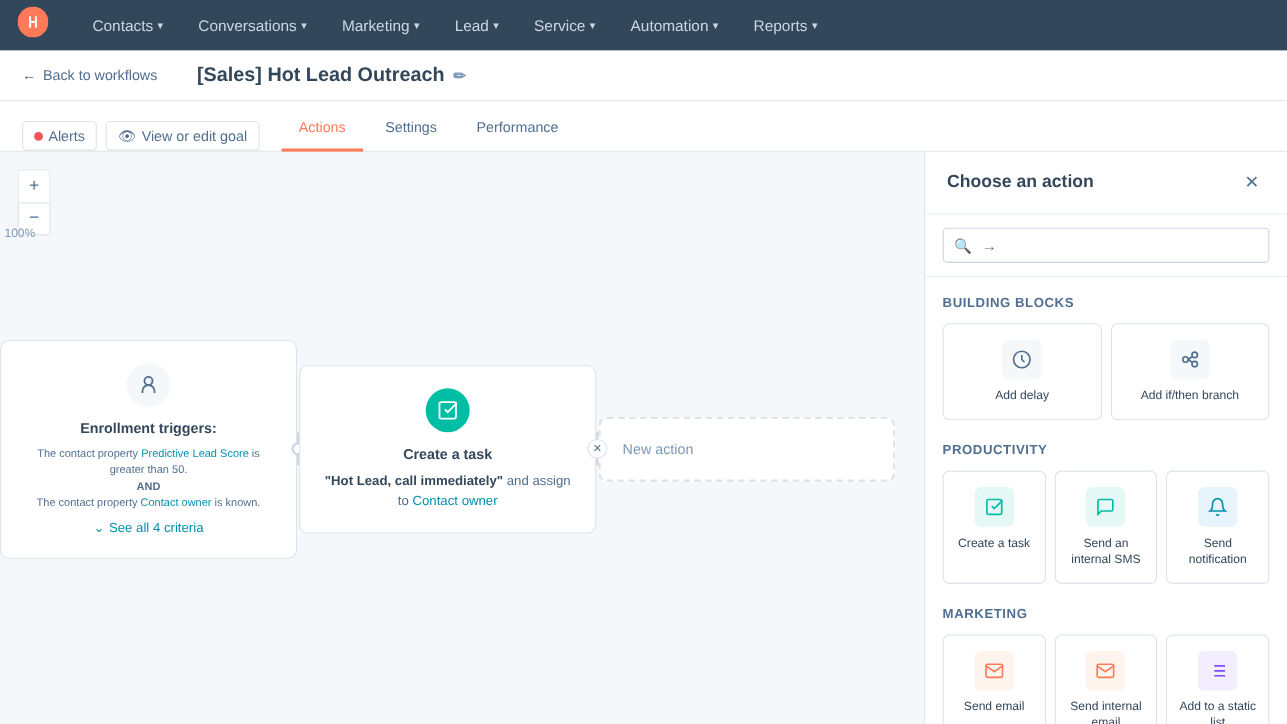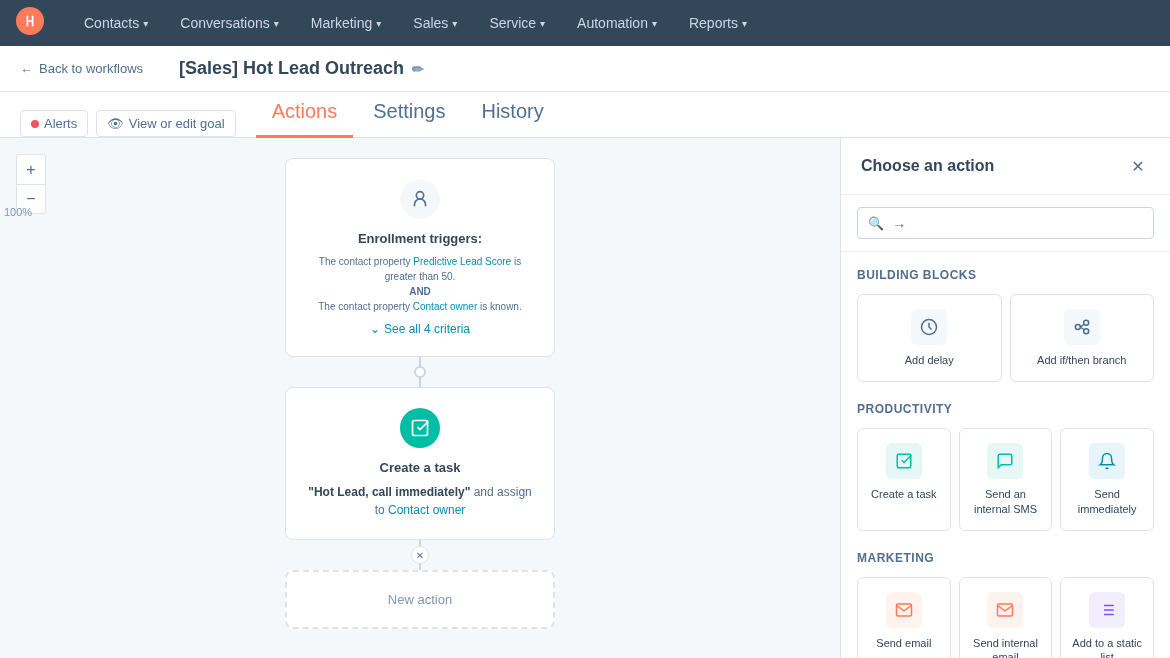--- a/index.html
+++ b/index.html
@@ -89,21 +89,21 @@
       border-radius: 4px;
       padding: 5px 10px;
       font-size: 13px;
       color: #516f90;
       background: #fff;
       cursor: pointer;
     }
     .alert-dot { width: 8px; height: 8px; background: #f2545b; border-radius: 50%; }
     .tab {
       padding: 12px 16px;
-      font-size: 20px;
+      font-size: 13px;
       color: #516f90;
       cursor: pointer;
       border-bottom: 3px solid transparent;
       margin-bottom: -1px;
     }
     .tab.active {
       color: #ff7a59;
       border-bottom-color: #ff7a59;
       font-weight: 500;
     }
@@ -152,21 +152,21 @@
       top: 68px;
       font-size: 11px;
       color: #7c98b6;
     }
 
     
     .workflow-canvas {
       position: absolute;
       top: 0; left: 0; right: 0; bottom: 0;
       display: flex;
-      flex-direction: column;
+      flex-direction: row;
       align-items: center;
       padding-top: 20px;
       gap: 0;
     }
 
     
     .trigger-node {
       background: #fff;
       border: 1px solid #dde3e8;
       border-radius: 8px;
@@ -248,21 +248,20 @@
     .action-node p .link { color: #0091ae; }
     .action-node p strong { color: #33475b; }
 
     
     .new-action-node {
       background: #fff;
       border: 2px dashed #dde3e8;
       border-radius: 8px;
       width: 270px;
       padding: 20px;
-      text-align: center;
       color: #7c98b6;
       font-size: 13px;
       cursor: pointer;
     }
 
     
     .side-panel {
       width: 330px;
       background: #fff;
       border-left: 1px solid #dde3e8;
@@ -390,21 +389,21 @@
   </div>
   <div class="nav-item">
     <span>Conversations</span>
     <span class="chevron">▾</span>
   </div>
   <div class="nav-item">
     <span>Marketing</span>
     <span class="chevron">▾</span>
   </div>
   <div class="nav-item">
-    <span>Sales</span>
+    <span>Lead</span>
     <span class="chevron">▾</span>
   </div>
   <div class="nav-item">
     <span>Service</span>
     <span class="chevron">▾</span>
   </div>
   <div class="nav-item">
     <span>Automation</span>
     <span class="chevron">▾</span>
   </div>
@@ -436,21 +435,21 @@
       <span>View or edit goal</span>
     </button>
   </div>
   <div class="tab active">
     <span>Actions</span>
   </div>
   <div class="tab">
     <span>Settings</span>
   </div>
   <div class="tab">
-    <span>History</span>
+    <span>Performance</span>
   </div>
 </div>
 
 <div class="main-layout">
 
   <div class="canvas">
 
     <div class="zoom-controls">
       <div class="zoom-btn">
         <span>+</span>
@@ -576,21 +575,21 @@
           </div>
           <div class="action-card-label">Send an internal SMS</div>
         </div>
         <div class="action-card">
           <div class="action-card-icon icon-blue">
             <svg width="18" height="18" viewBox="0 0 24 24" fill="none" stroke="#0091ae" stroke-width="2">
               <path d="M18 8A6 6 0 006 8c0 7-3 9-3 9h18s-3-2-3-9"></path>
               <path d="M13.73 21a2 2 0 01-3.46 0"></path>
             </svg>
           </div>
-          <div class="action-card-label">Send immediately</div>
+          <div class="action-card-label">Send notification</div>
         </div>
       </div>
 
       <div class="section-title">Marketing</div>
       <div class="action-grid three-col">
         <div class="action-card">
           <div class="action-card-icon icon-orange">
             <svg width="18" height="18" viewBox="0 0 24 24" fill="none" stroke="#ff7a59" stroke-width="2">
               <path d="M4 4h16c1.1 0 2 .9 2 2v12c0 1.1-.9 2-2 2H4c-1.1 0-2-.9-2-2V6c0-1.1.9-2 2-2z"></path>
               <polyline points="22 6 12 13 2 6"></polyline>

